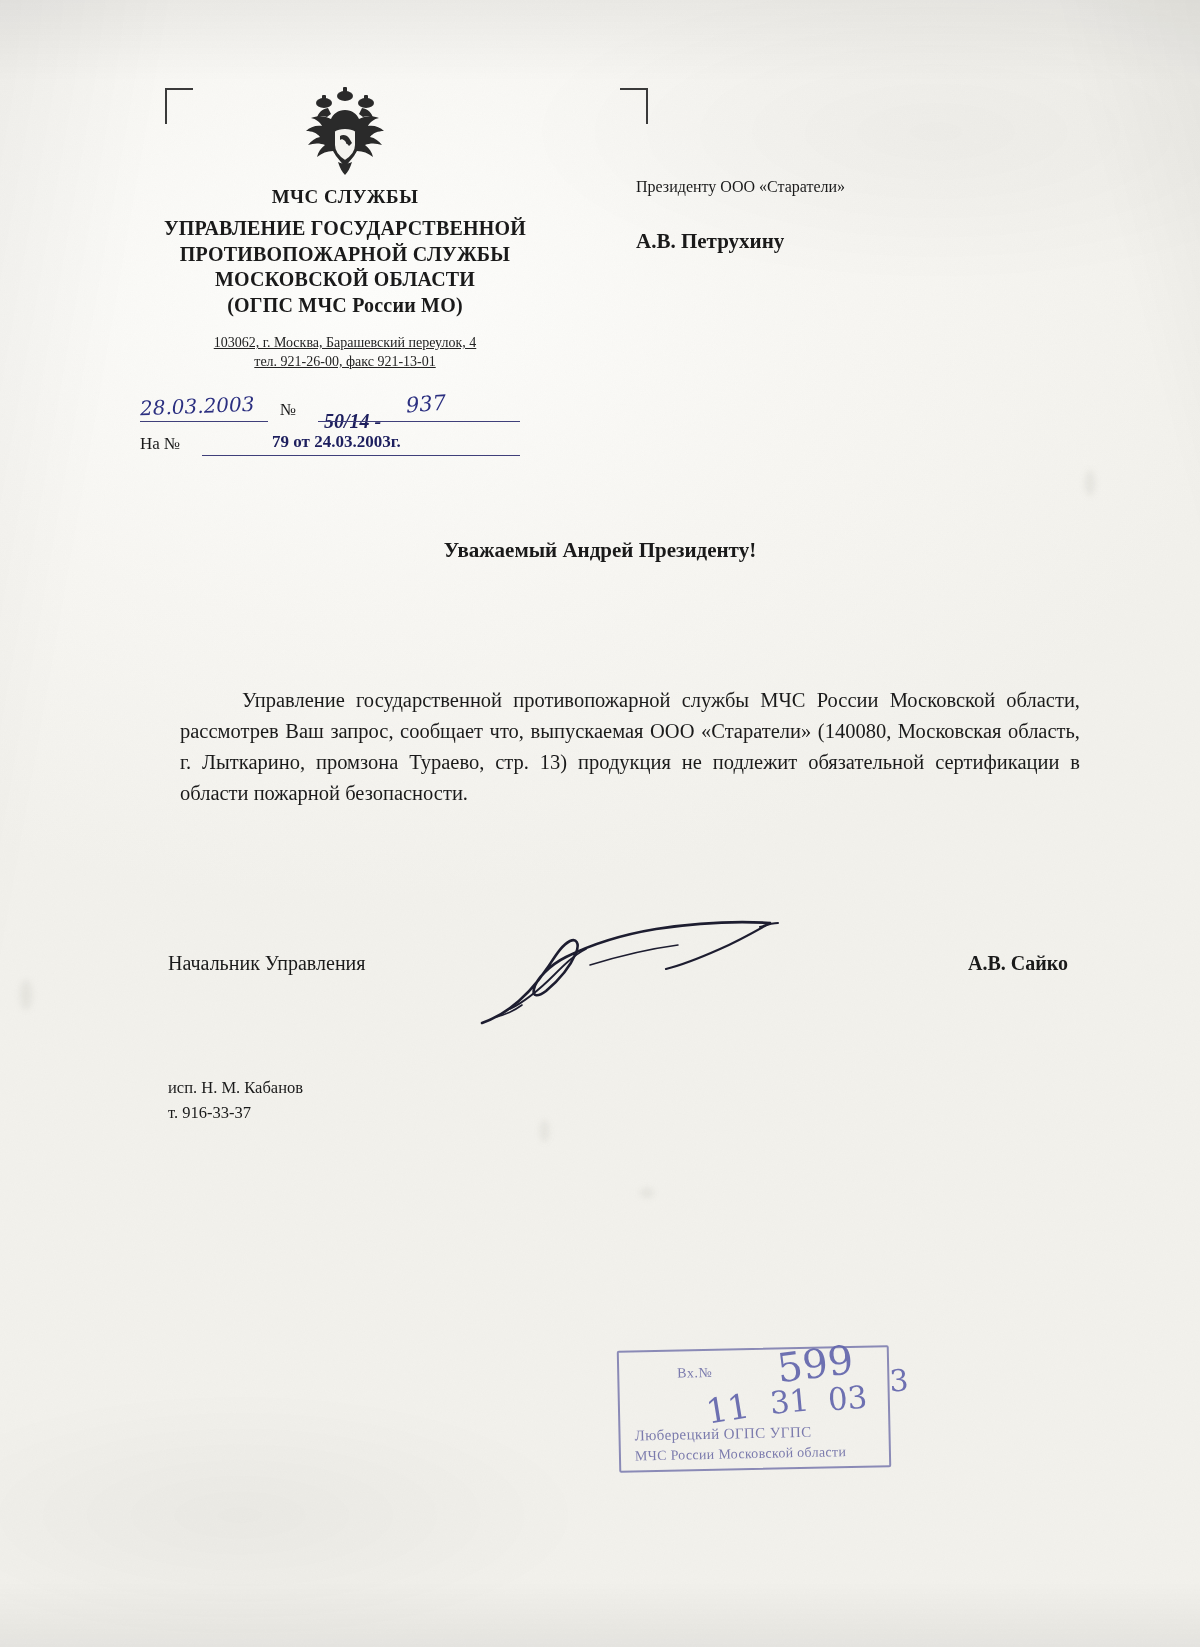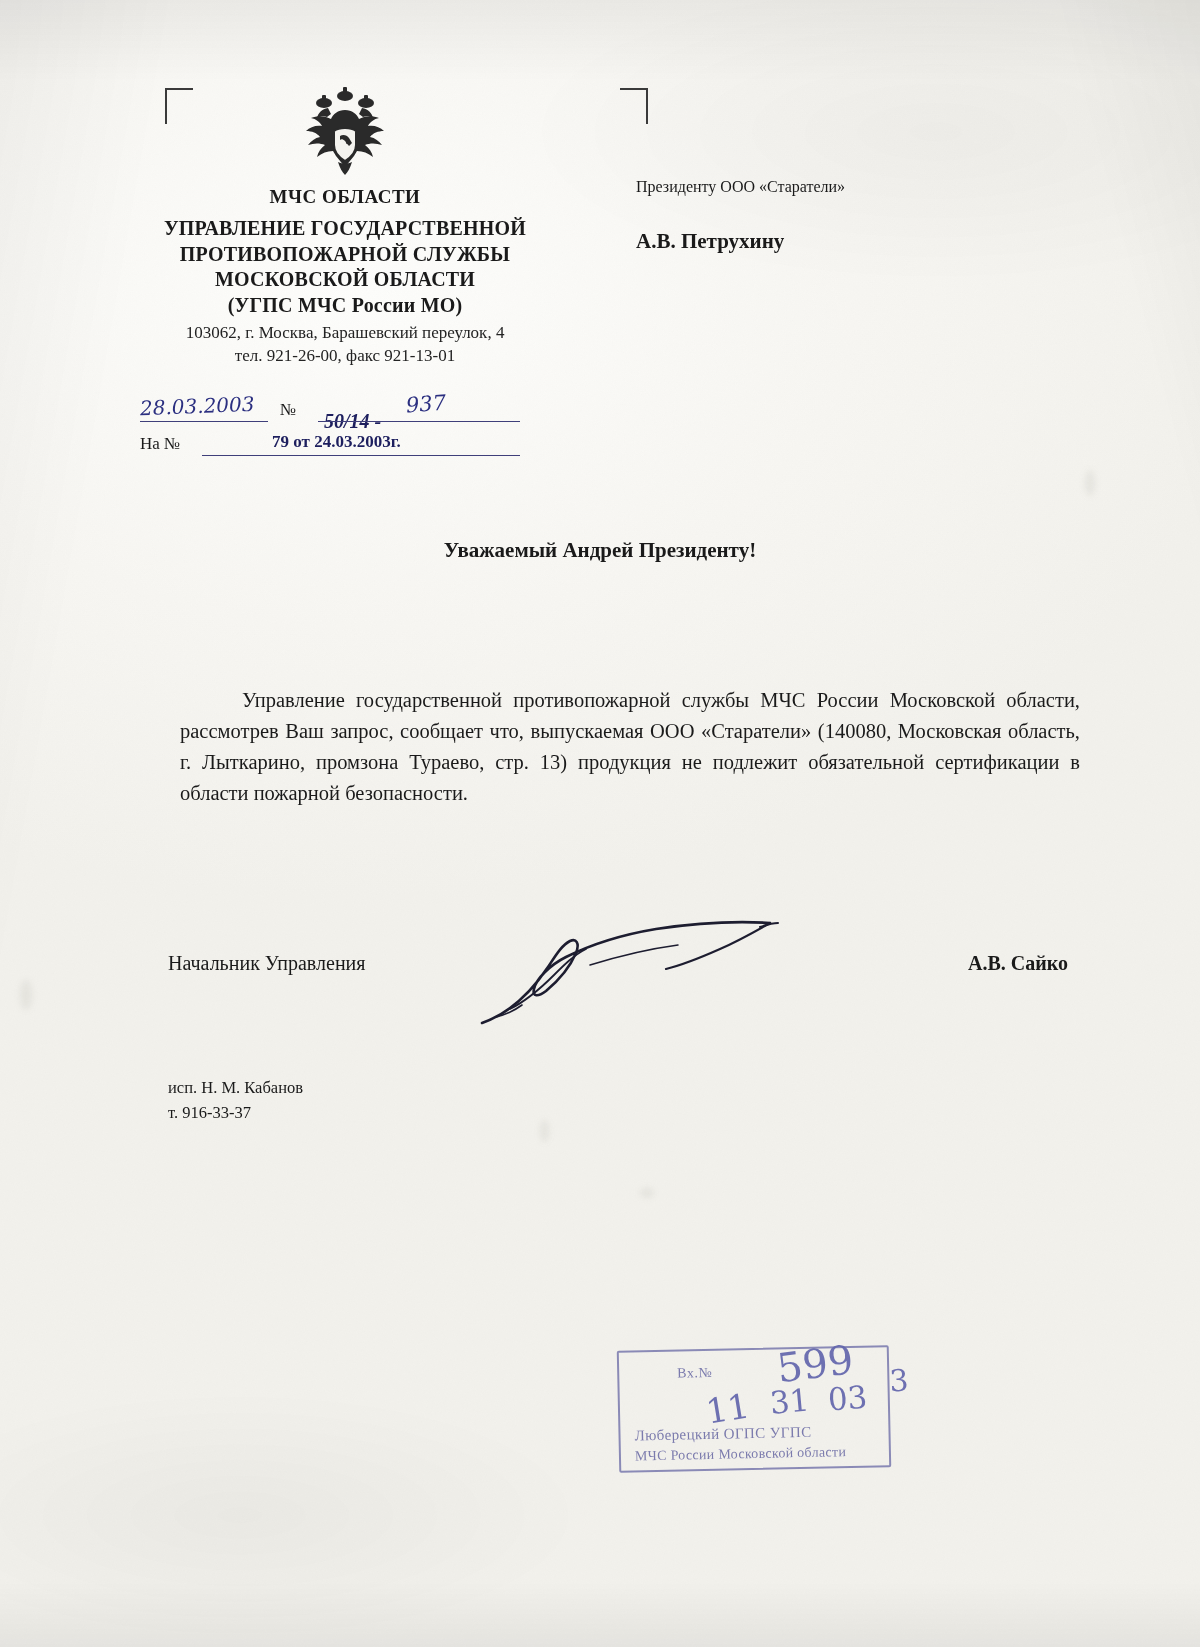--- a/index.html
+++ b/index.html
@@ -77,24 +77,25 @@
     margin-top: 4px;
   }
   .org-sub {
     font-size: 20px;
     font-weight: bold;
     line-height: 1.28;
     margin-top: 8px;
     letter-spacing: .2px;
   }
   .org-addr {
-    font-size: 17px;
+    font-size: 14px;
     line-height: 1.35;
-    margin-top: 4px;
+    margin-top: 16px;
     color: #232323;
+    text-decoration: underline;
   }
 
   
   #refblock {
     position: absolute;
     left: 140px;
     top: 392px;
     width: 420px;
     font-size: 16px;
   }
@@ -335,26 +336,26 @@
         <path d="M55 26 c-7 0 -12 4 -14 9 c-5-3 -13-4 -20-1 c5 1 9 4 11 8 c-6-1 -12 1 -16 5 c6 0 11 2 14 6 c-5 1 -9 4 -12 8 c6-2 12-2 17 0 c-4 3 -7 7 -8 12 c5-4 10-6 16-6 l3 5 c3 4 6 7 9 11 c3-4 6-7 9-11 l3-5 c6 0 11 2 16 6 c-1-5 -4-9 -8-12 c5-2 11-2 17 0 c-3-4 -7-7 -12-8 c3-4 8-6 14-6 c-4-4 -10-6 -16-5 c2-4 6-7 11-8 c-7-3 -15-2 -20 1 c-2-5 -7-9 -14-9z"></path>
 
         <path d="M55 44 c-7 0 -11 3 -11 3 l0 14 c0 8 6 13 11 16 c5-3 11-8 11-16 l0-14 s-4-3 -11-3z" fill="#f4f3ef" stroke="#2a2a2a" stroke-width="2"></path>
         <path d="M50 52 c3-2 7-1 9 2 l3 5 -3 3 -4-5 c-2-2 -4-2 -5-1z"></path>
         <circle cx="58" cy="58" r="2.2"></circle>
 
         <path d="M48 78 c2 6 4 10 7 13 c3-3 5-7 7-13 c-5 2 -9 2 -14 0z"></path>
       </g>
     </svg>
 
-    <div class="org-name">МЧС ОБЛАСТИ</div>
+    <div class="org-name">МЧС СЛУЖБЫ</div>
     <div class="org-sub">
       <div>УПРАВЛЕНИЕ ГОСУДАРСТВЕННОЙ</div>
       <div>ПРОТИВОПОЖАРНОЙ СЛУЖБЫ</div>
       <div>МОСКОВСКОЙ ОБЛАСТИ</div>
-      <div>(УГПС МЧС России МО)</div>
+      <div>(ОГПС МЧС России МО)</div>
     </div>
     <div class="org-addr">
       <div>103062,  г. Москва,  Барашевский переулок, 4</div>
       <div>тел. 921-26-00, факс 921-13-01</div>
     </div>
   </div>
 
   <div id="refblock">
     <div class="ref-row">
       <span class="ref-date hand">28.03.2003</span>

